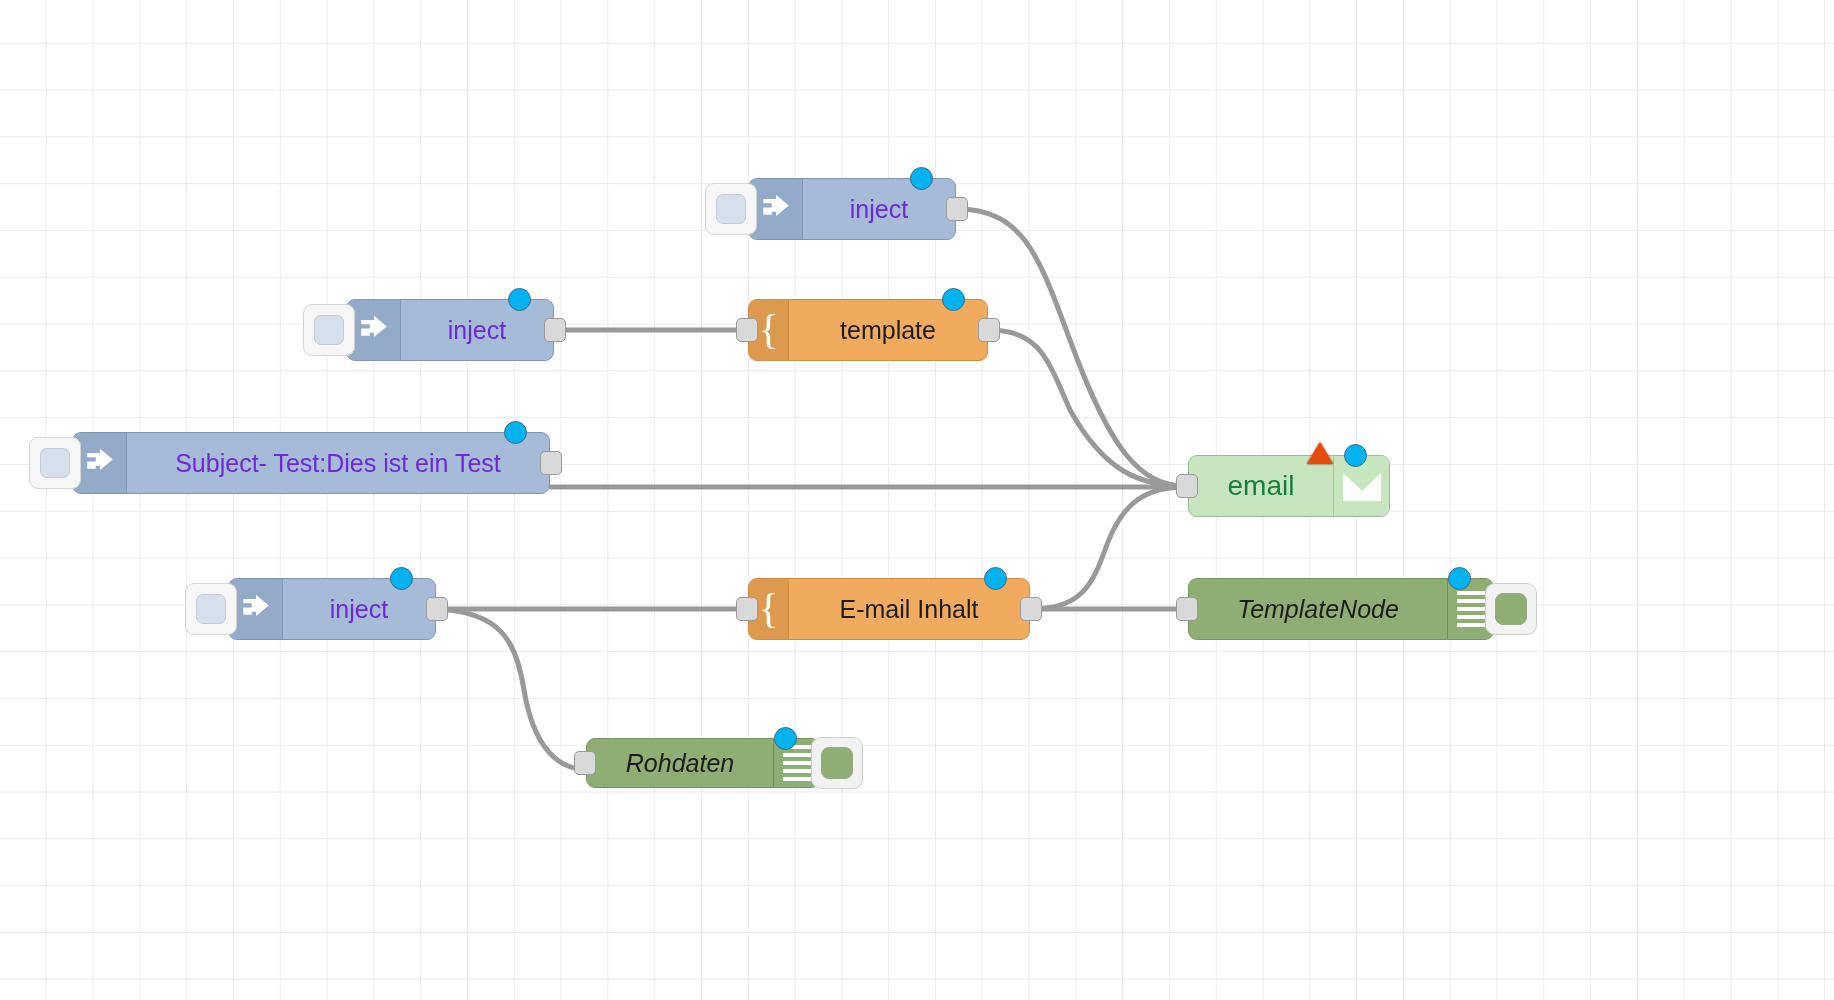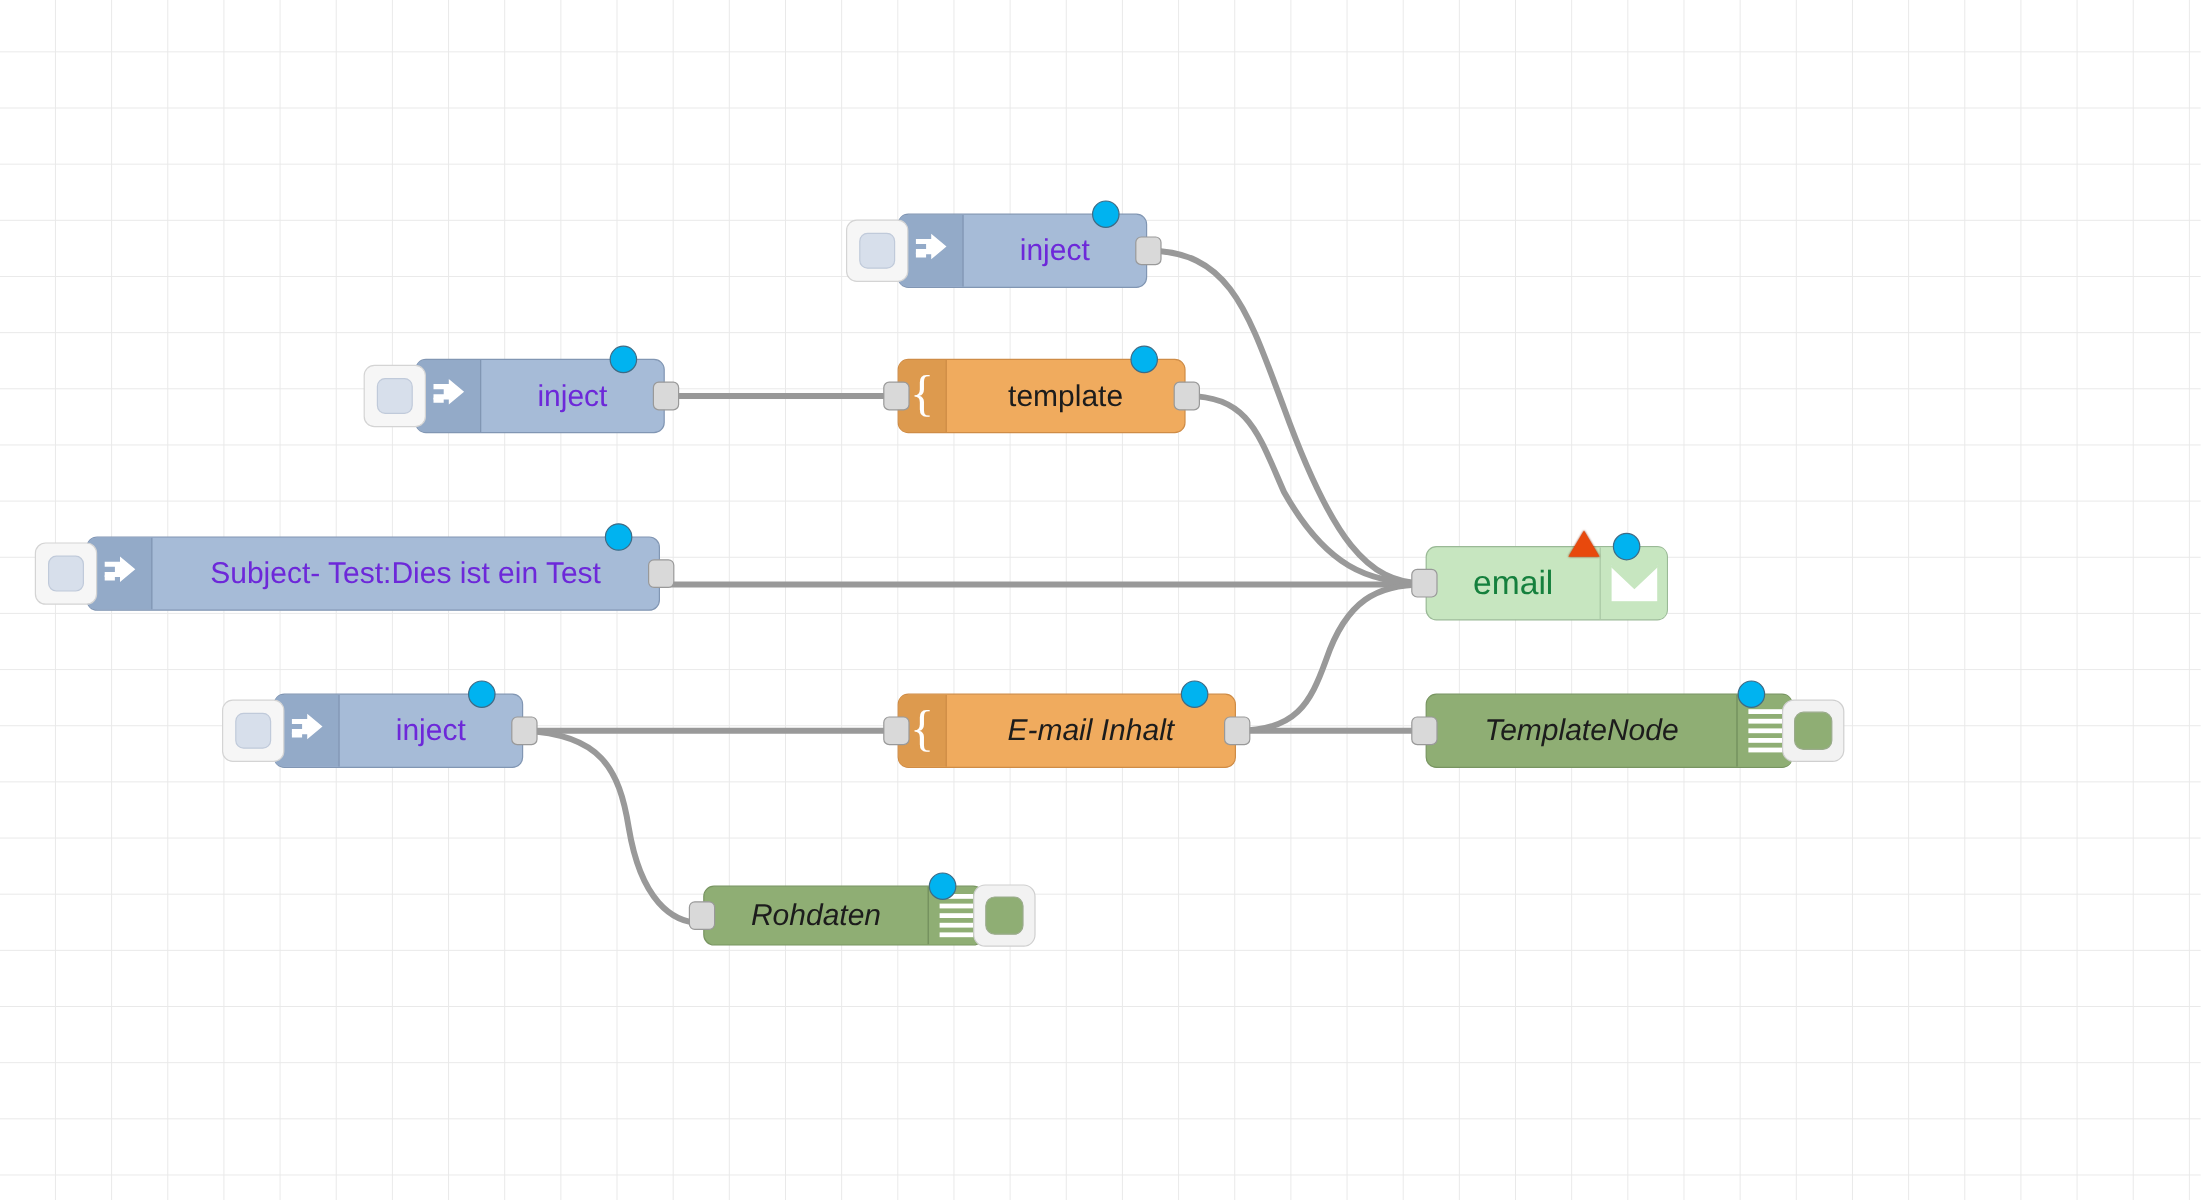--- a/index.html
+++ b/index.html
@@ -103,31 +103,32 @@
   }
 
   
   .n-debug { background: #8fae74; border-color: #789561; }
   .n-debug .label {
     flex: 1 1 auto;
     display: flex; align-items: center; justify-content: center;
     padding: 12px 18px;
     color: #1c1c1c;
     font-size: 25px;
+    font-style: italic;
     white-space: nowrap;
   }
   .n-debug .icon-box {
     width: 46px;
     background: #8fae74;
     display: flex; align-items: center; justify-content: center;
     border-left: 1px solid #6f8c5a;
     flex: 0 0 46px;
   }
 
-  .italic-label { font-style: italic; }
+  .italic-label { }
 
   
   .port {
     position: absolute;
     width: 22px; height: 24px;
     background: #d9d9d9;
     border: 1.5px solid #999999;
     border-radius: 5px;
   }
   .port.in  { left: -13px; top: 50%; transform: translateY(-50%); }
@@ -246,21 +247,21 @@
             </svg>
           </span>
           <span class="label">inject</span>
         </div>
         <span class="port out"></span>
         <span class="status-dot" style="right: 22px; background: rgb(0, 179, 240);"></span>
         <span class="inject-btn">
           <span class="inner"></span>
         </span>
       </div>
-      <div class="node n-inject" style="left: 72px; top: 447px; width: 478px; height: 62px;">
+      <div class="node n-inject" style="left: 72px; top: 432px; width: 478px; height: 62px;">
         <div class="node-inner">
           <span class="icon-box ico-inject">
             <svg viewBox="0 0 24 24">
               <path fill="#ffffff" d="M3 5h9V2l9 7.5L12 17v-3H3v-3h6V8H3z"></path>
               <path fill="#ffffff" d="M3 13h6v3H3z"></path>
             </svg>
           </span>
           <span class="label">Subject- Test:Dies ist ein Test</span>
         </div>
         <span class="port out"></span>

